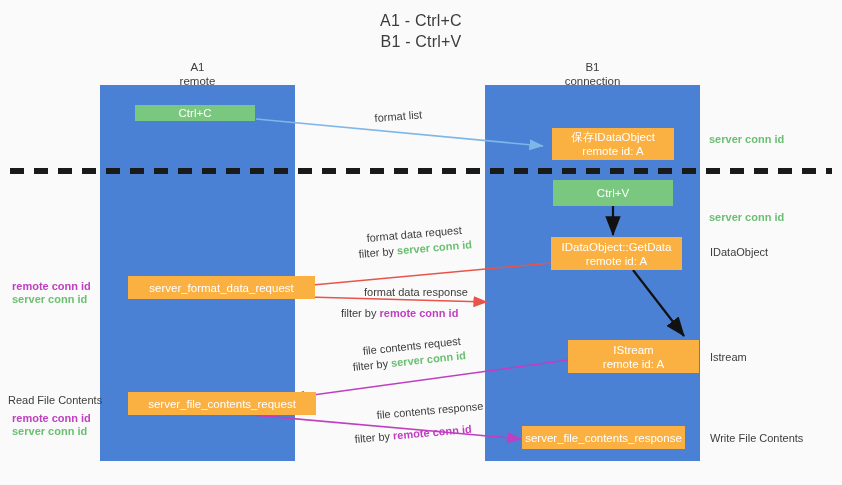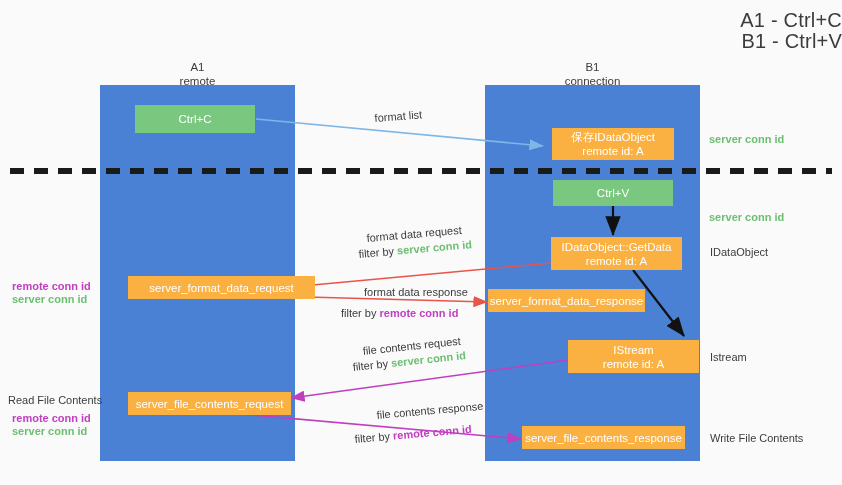--- a/index.html
+++ b/index.html
@@ -19,22 +19,22 @@
     position: absolute;
     inset: 0;
   }
 
   
   .title {
     position: absolute;
     left: 0;
     top: 10px;
     width: 842px;
-    text-align: right;
-    font-size: 20px;
+    text-align: center;
+    font-size: 16px;
     color: #3c3c3c;
     line-height: 21px;
     letter-spacing: 0.2px;
   }
 
   
   .lane-head {
     position: absolute;
     text-align: center;
     font-size: 11.5px;
@@ -148,21 +148,21 @@
 
     <line x1="130" y1="292" x2="487" y2="302" stroke="#e8544a" stroke-width="1.6" marker-end="url(#ah-red)"></line>
 
     <line x1="568" y1="360" x2="291" y2="398" stroke="#c13ec1" stroke-width="1.6" marker-end="url(#ah-mag)"></line>
 
     <line x1="130" y1="404" x2="521" y2="439" stroke="#c13ec1" stroke-width="1.6" marker-end="url(#ah-mag)"></line>
   </svg>
 
   <div class="dashed-sep"></div>
 
-  <div class="box green" style="left:135px; top:105px; width:120px; height:28px;">
+  <div class="box green" style="left:135px; top:105px; width:120px; height:16px;">
     <span>Ctrl+C</span>
   </div>
 
   <div class="box orange" style="left:552px; top:128px; width:122px; height:32px;">
     <span>保存IDataObject</span>
     <span class="l2">remote id: A</span>
   </div>
 
   <div class="box green" style="left:553px; top:180px; width:120px; height:26px;">
     <span>Ctrl+V</span>
@@ -175,25 +175,22 @@
 
   <div class="box orange" style="left:568px; top:340px; width:131px; height:33px;">
     <span>IStream</span>
     <span class="l2">remote id: A</span>
   </div>
 
   <div class="box orange" style="left:128px; top:276px; width:187px; height:23px;">
     <span>server_format_data_request</span>
   </div>
 
-  <div class="box orange" style="left:488px; top:289px; width:157px; height:23px;">
-    <span>server_format_data_response</span>
-  </div>
-
-  <div class="box orange" style="left:128px; top:392px; width:163px; height:23px;">
+
+  <div class="box orange" style="left:128px; top:392px; width:188px; height:23px;">
     <span>server_file_contents_request</span>
   </div>
 
   <div class="box orange" style="left:522px; top:426px; width:163px; height:23px;">
     <span>server_file_contents_response</span>
   </div>
 
   <div class="lbl rot" style="left:374px; top:111px; transform:rotate(-4.5deg);">format list</div>
 
   <div class="lbl rot" style="left:366px; top:231px; transform:rotate(-5deg);">format data request</div>

